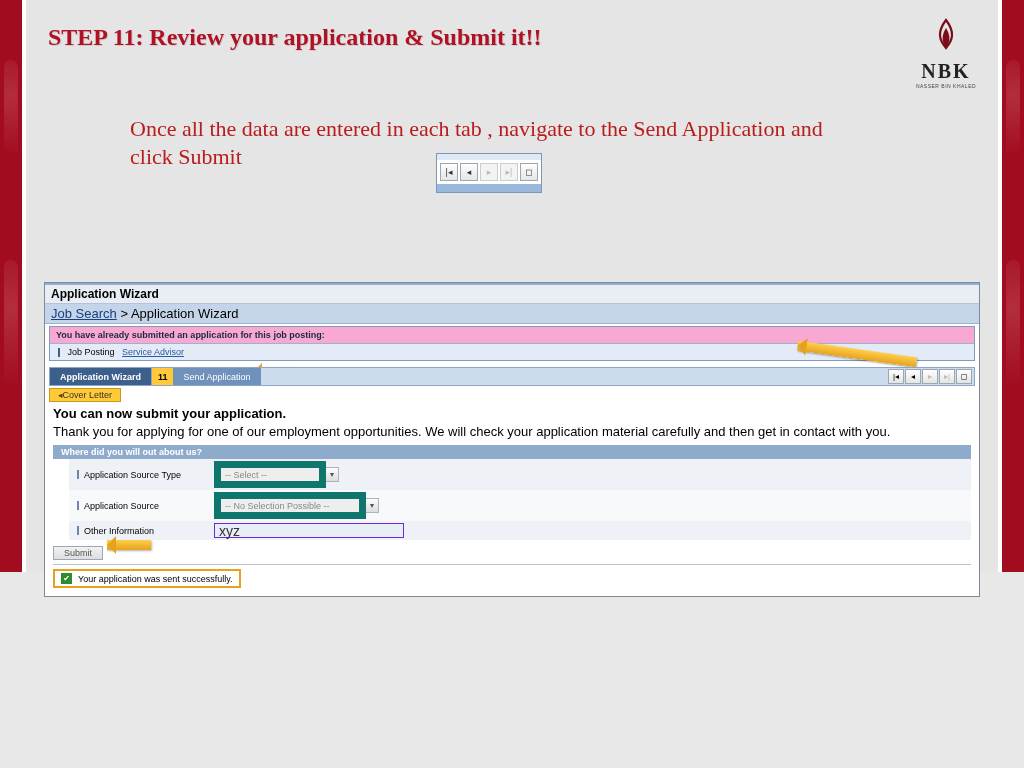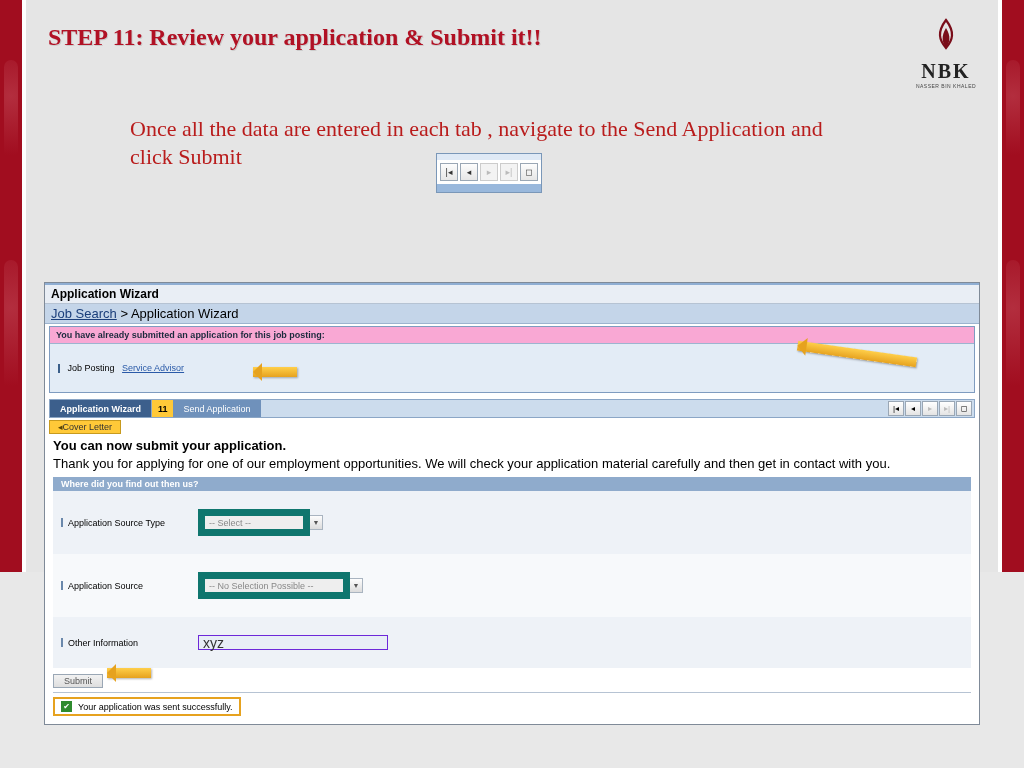--- a/index.html
+++ b/index.html
@@ -93,21 +93,21 @@
   .info-band{
     background:#bcd0e8;
     border:1px solid #7f9cc0;
     margin:2px 4px;
   }
   .info-band-hdr{
     padding:3px 6px; font-size:9px; font-weight:bold; color:#1b2a3d;
     background:#f9a8d4;
   }
   .info-band-body{
-    background:#e3ecf6; padding:19px 8px; font-size:9px;
+    background:#e3ecf6; padding:3px 8px; font-size:9px;
     border-top:1px solid #9db4cf;
   }
   .info-band-body a{color:#2a5aa8; text-decoration:underline;}
   .vbar{display:inline-block;width:2px;height:9px;background:#3b5f8a;margin-right:5px;vertical-align:middle;}
 
   .wiz-bar{
     display:flex; align-items:center;
     background:#ccdced; margin:6px 4px 0; height:17px;
     border:1px solid #8ba6c6; position:relative;
   }
@@ -147,22 +147,22 @@
   }
   .submit-block b{display:block; margin-bottom:3px;}
   .found-band{
     margin:6px 8px 0;
   }
   .found-hdr{
     background:#8fabcc; color:#fff; font-size:9px; font-weight:bold;
     padding:2px 8px;
   }
   .found-row{
-    display:flex; align-items:center; padding:18px 8px;
-    font-size:9px; background:#eef2f7;
+    display:flex; align-items:center; padding:2px 8px;
+    font-size:9px; background:#eef2f7;margin-left:16px;
   }
   .found-row.alt{background:#f7f9fb;}
   .found-row .lbl{width:130px;}
   .found-row .vbar{background:#6a88ab;}
   .sel{
     border:7px solid #0f766e; background:#eee; color:#888;
     font-size:9px; padding:0 4px; height:13px; min-width:90px;
     display:inline-flex; align-items:center;
   }
   .sel-dd{
@@ -286,21 +286,21 @@
     <div style="margin-top:2px;">
       <span class="cover-letter-tab">Cover Letter</span>
     </div>
 
     <div class="submit-block">
       <b>You can now submit your application.</b>
       <span>Thank you for applying for one of our employment opportunities. We will check your application material carefully and then get in contact with you.</span>
     </div>
 
     <div class="found-band">
-      <div class="found-hdr">Where did you find out then us?</div>
+      <div class="found-hdr">Where did you will out about us?</div>
       <div class="found-row">
         <span class="vbar"></span>
         <span class="lbl">Application Source Type</span>
         <span class="sel">-- Select --</span>
           <span class="sel-dd">▼</span>
       </div>
       <div class="found-row alt">
         <span class="vbar"></span>
         <span class="lbl">Application Source</span>
         <span class="sel" style="min-width:130px">-- No Selection Possible --</span>

